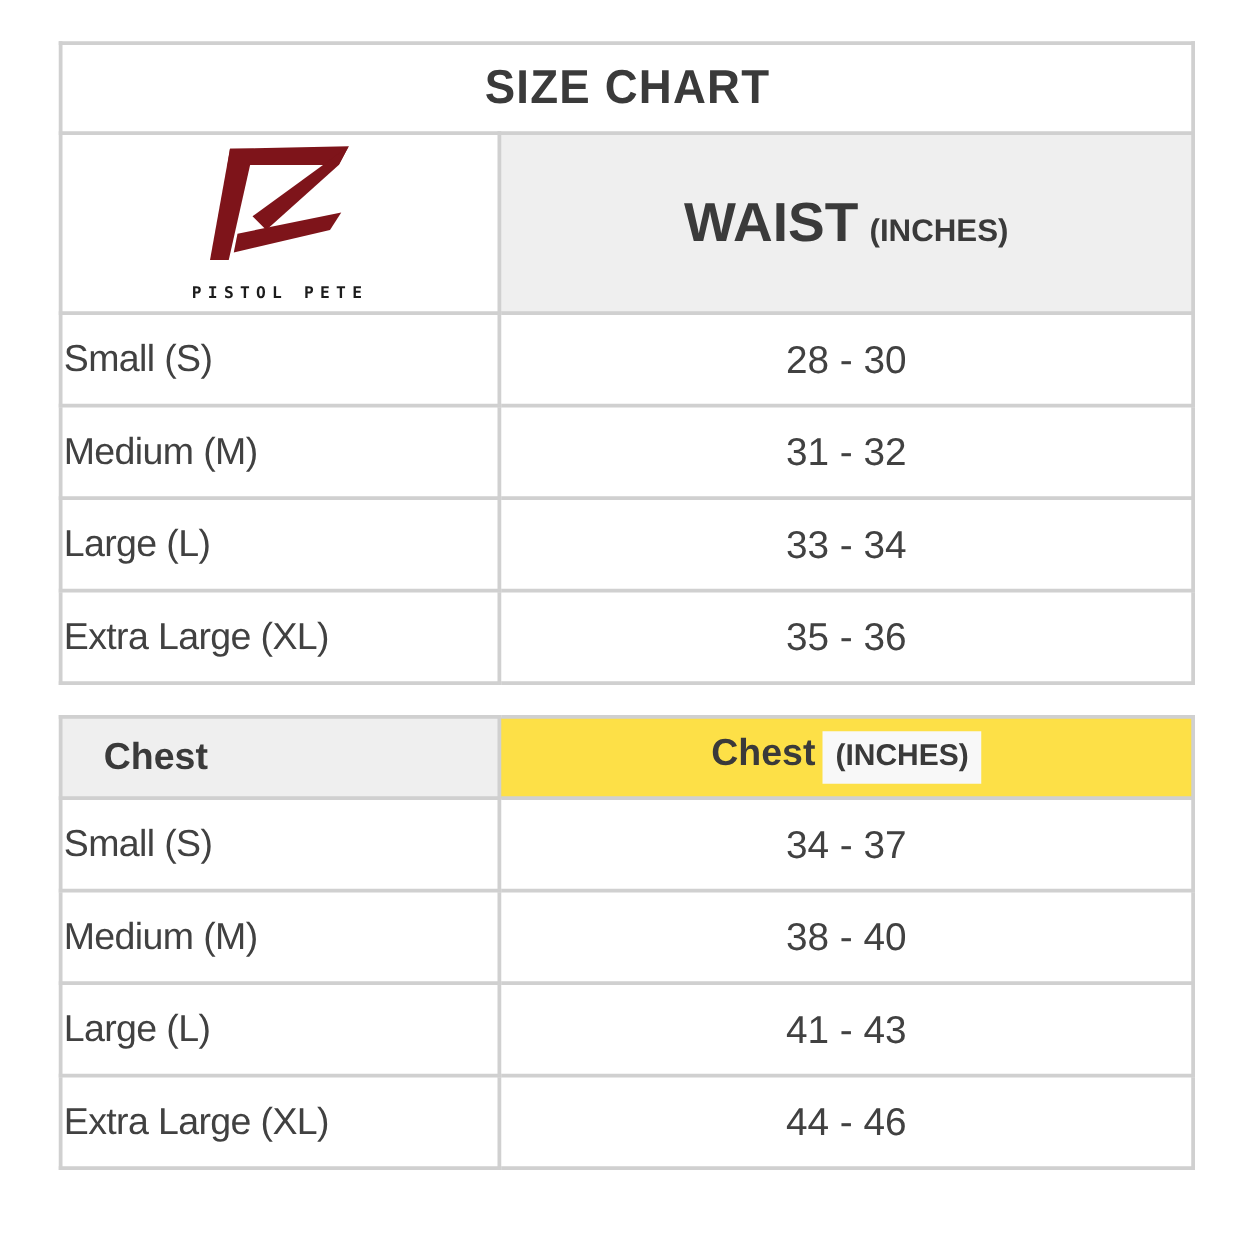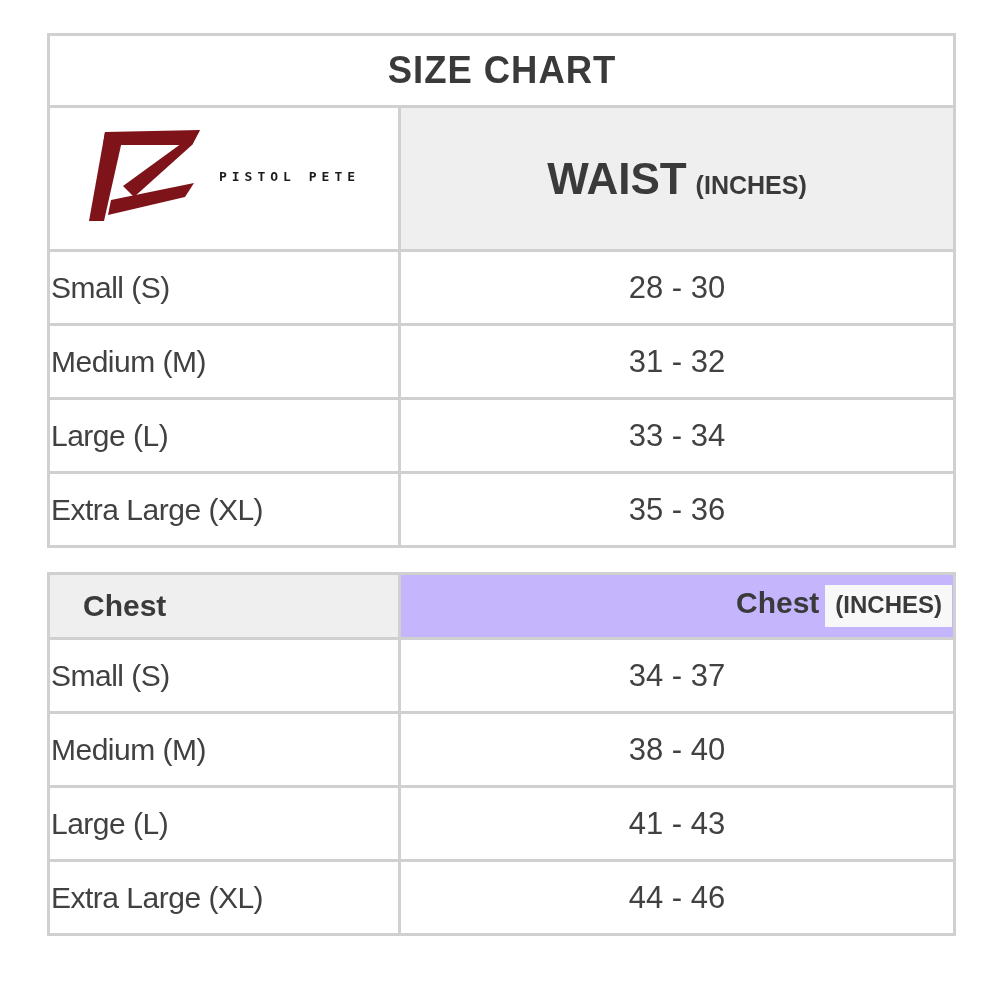--- a/index.html
+++ b/index.html
@@ -44,20 +44,21 @@
     display: inline-block;
     transform: scaleX(0.96);
   }
   .logo-cell {
     height: 144px;
     background: #ffffff;
     text-align: center;
   }
   .logo-stack {
     display: inline-flex;
+    flex-direction: column;
     align-items: center;
     gap: 16px;
   }
   .wordmark {
     font-family: "DejaVu Sans Mono", monospace;
     font-weight: 700;
     font-size: 13px;
     letter-spacing: 5px;
     color: #1c1c1c;
     white-space: nowrap;
@@ -95,22 +96,22 @@
   .t2 { margin-top: 24px; }
   .t2 .head-cell-left {
     background: #efefef;
     height: 65px;
     padding-left: 33px;
     font-size: 30px;
     font-weight: 700;
     color: #3a3a3a;
   }
   .t2 .head-cell-right {
-    background: #c4b5fd;
-    text-align: right;
+    background: #fde047;
+    text-align: center;
   }
   .t2 .head-label { font-size: 30px; }
   .unit-patch {
     display: inline-block;
     background: #f8f8f8;
     padding: 6px 10px 8px 10px;
     font-size: 24px;
     font-weight: 700;
     color: #3a3a3a;
     margin-left: 6px;

